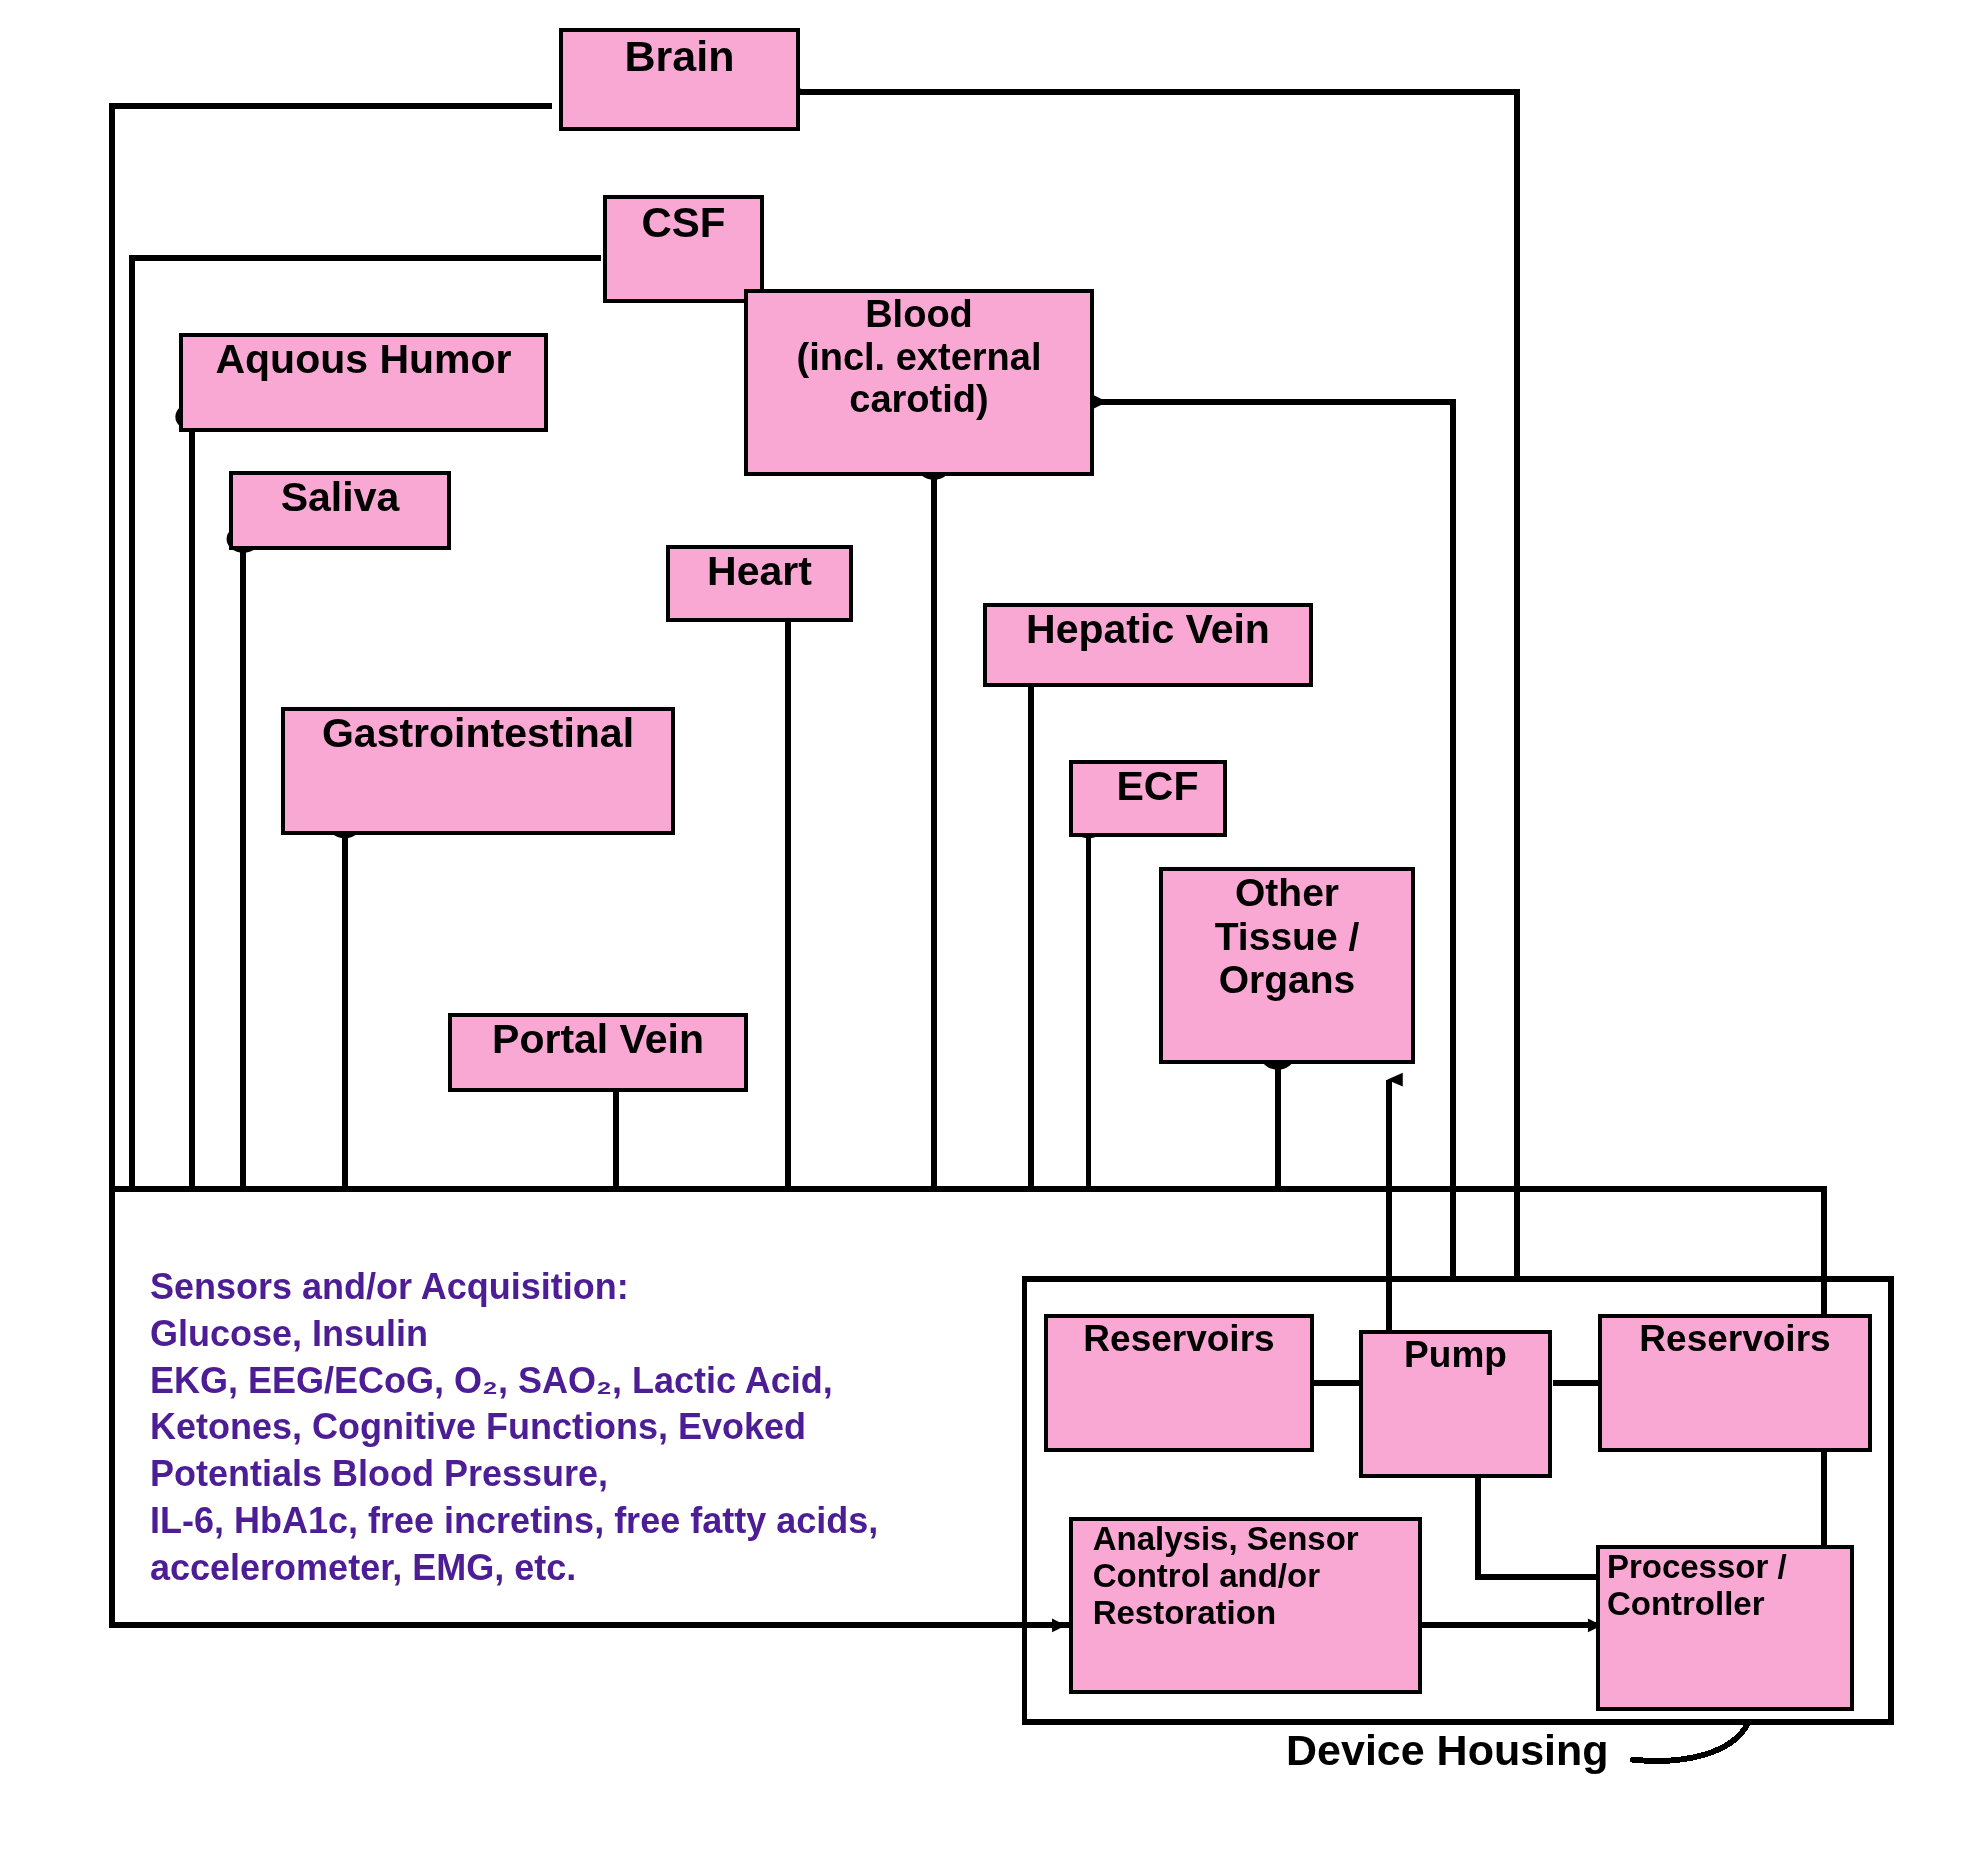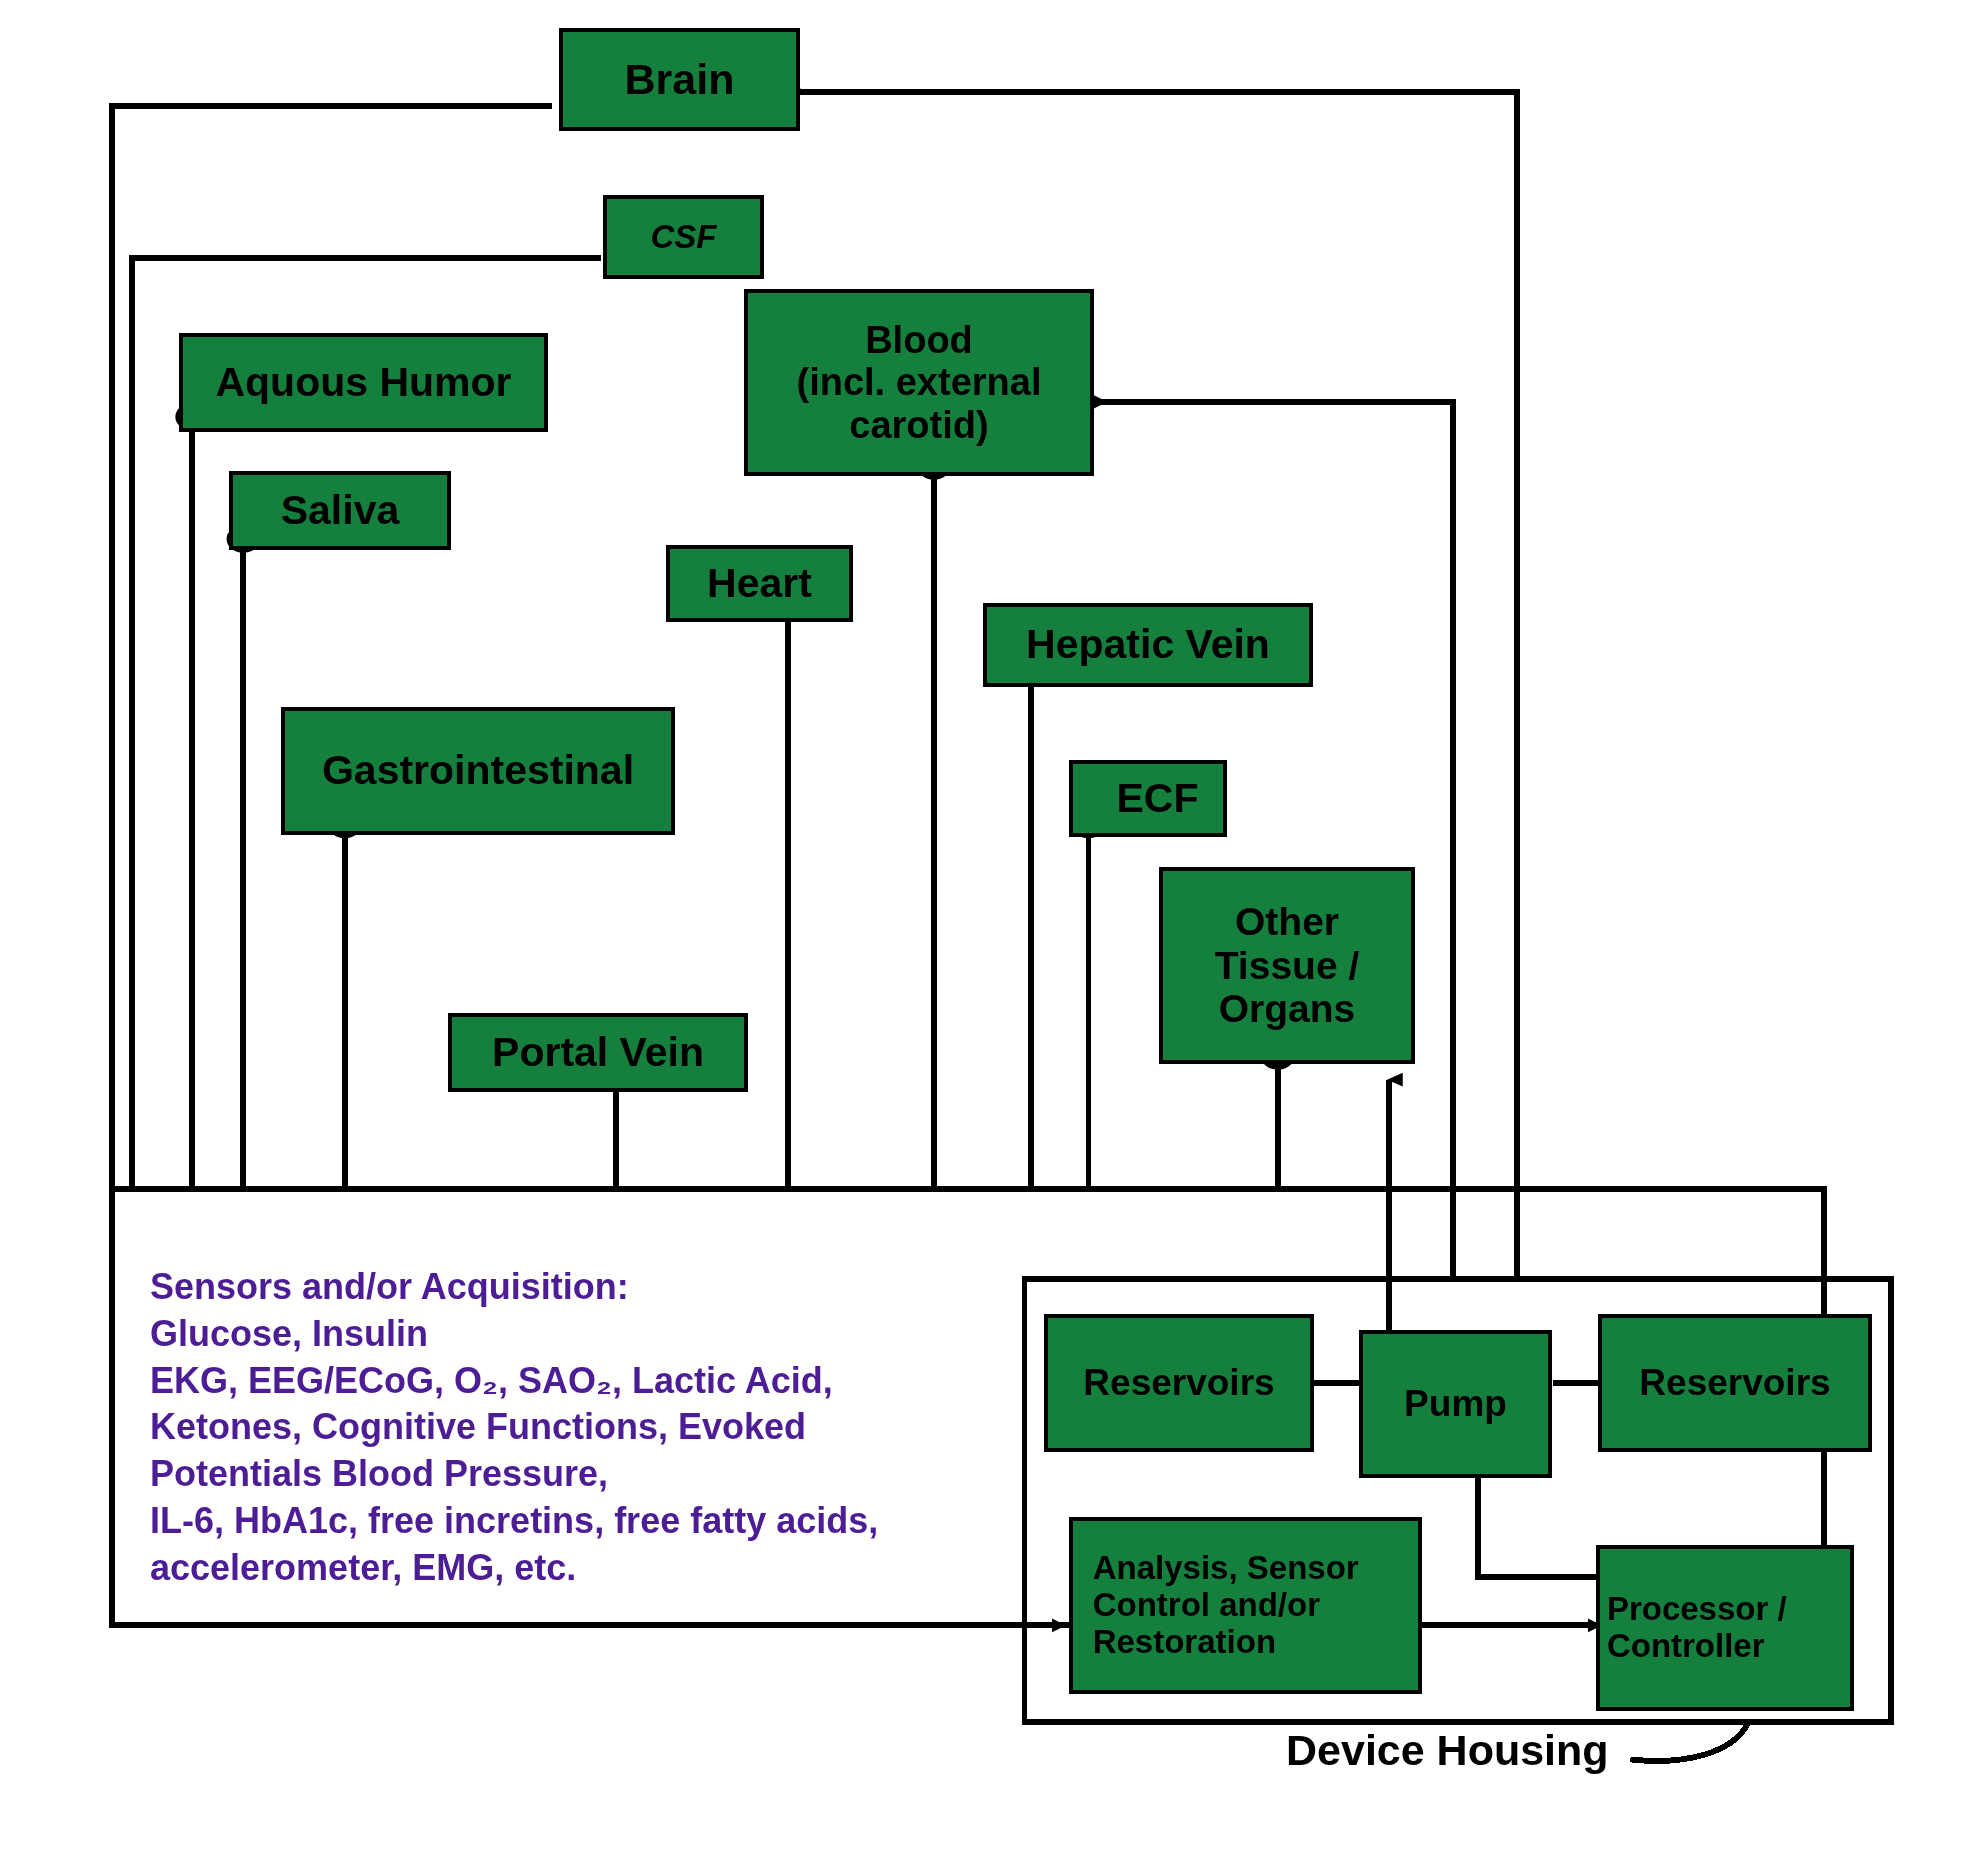--- a/index.html
+++ b/index.html
@@ -1,22 +1,22 @@
 <!DOCTYPE html>
 <html><head>
 <meta charset="utf-8">
 <title>Physiological Compartment / Device Housing Diagram</title>
 <style>
   html,body{margin:0;padding:0;background:#ffffff;}
   body{font-family:"Liberation Sans", sans-serif;}
   #stage{position:relative;width:1982px;height:1856px;background:#ffffff;overflow:hidden;}
   svg.layer{position:absolute;left:0;top:0;width:1982px;height:1856px;}
 
-  .nodebox{position:absolute;border:4.9px solid #000;background:#15803d;box-sizing:border-box;
-           display:flex;align-items:center;justify-content:center;text-align:center;
+  .nodebox{position:absolute;border:4.9px solid #000;background:#f9a8d4;box-sizing:border-box;
+           display:flex;align-items:flex-start;justify-content:center;text-align:center;
            font-weight:bold;color:#000;line-height:1.12;}
   .lbl{display:block;padding:0 5.9px;}
   .sensortext{position:absolute;font-weight:bold;color:#4c1d95;line-height:1.30;white-space:pre;}
   .housinglabel{position:absolute;font-weight:bold;color:#000;white-space:nowrap;}
 </style>
 </head>
 <body>
 
 <div id="stage">
 
@@ -99,21 +99,21 @@
       <ellipse cx="1105" cy="837" rx="17" ry="14"></ellipse>
       <ellipse cx="1297" cy="1072" rx="17" ry="14"></ellipse>
       <ellipse cx="625" cy="1057" rx="17" ry="14"></ellipse>
     </g>
   </svg>
 
   <div class="nodebox" style="left:559px;top:27.6px;width:241px;height:103px;font-size:43px;">
     <span class="lbl">Brain</span>
   </div>
 
-  <div class="nodebox" style="left:603px;top:195px;width:161px;height:84px;font-size:33px;font-style:italic;">
+  <div class="nodebox" style="left:603px;top:195px;width:161px;height:108px;font-size:42px;">
     <span class="lbl">CSF</span>
   </div>
 
   <div class="nodebox" style="left:744px;top:289px;width:350px;height:187px;font-size:38px;white-space:pre-line;">
     <span class="lbl">Blood
 (incl. external
 carotid)</span>
   </div>
 
   <div class="nodebox" style="left:179px;top:333px;width:369px;height:99px;font-size:41px;">

